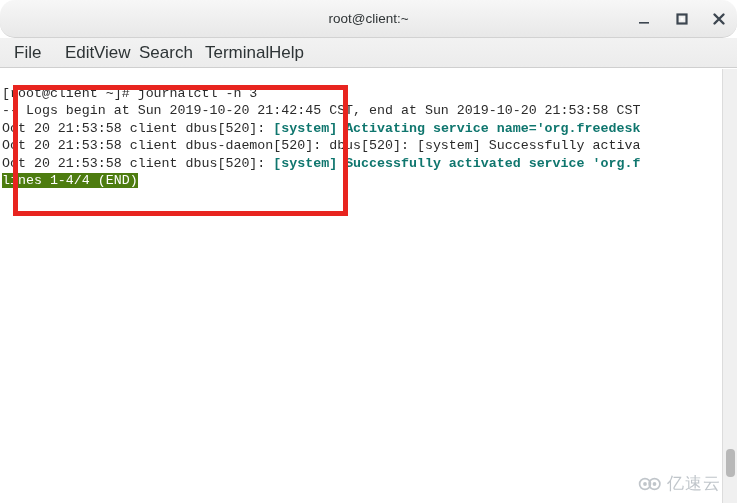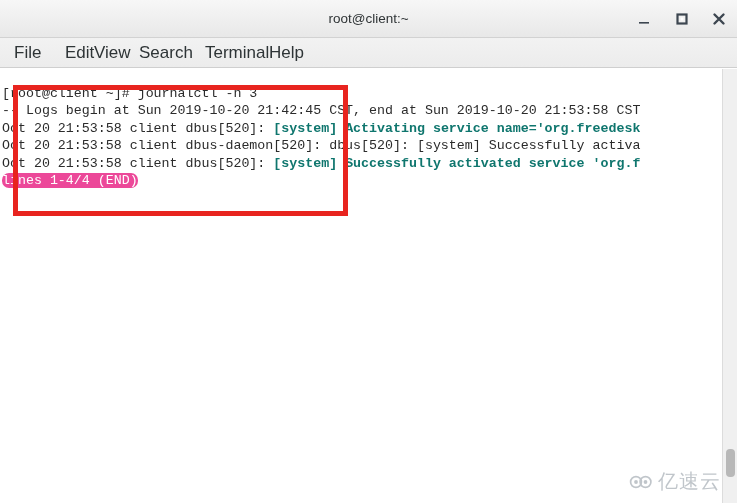--- a/index.html
+++ b/index.html
@@ -27,20 +27,21 @@
 
   
   #titlebar {
     position: absolute;
     left: 0; top: 0;
     width: 737px;
     height: 38px;
     background: linear-gradient(to bottom, #f7f7f7 0%, #eeeeee 60%, #e8e8e8 100%);
     border-bottom: 1px solid #d2d2d2;
     box-sizing: border-box;
+    border-radius: 15px;
   }
   #titlebar-title {
     position: absolute;
     left: 0; top: 0;
     width: 737px;
     line-height: 37px;
     text-align: center;
     font-size: 13.5px;
     color: #2f3436;
     font-family: "Liberation Sans", sans-serif;
@@ -97,24 +98,23 @@
   .tline {
     position: absolute;
     left: 2px;
     height: 17.4px;
     white-space: pre;
     letter-spacing: 0px;
   }
   .dim { color: #2b2b2b; }
   .bold { font-weight: bold; color: #0f766e; }
   .inverse {
-    background: #ec4899;
+    background: #4d7c0f;
     color: #ffffff;
     font-weight: normal;
-    border-radius: 7px;
   }
 
   
   #scrollbar-track {
     position: absolute;
     right: 0; top: 69px;
     width: 15px;
     height: 434px;
     background: #f0f0f0;
     border-left: 1px solid #dcdcdc;
@@ -147,21 +147,21 @@
     position: absolute;
     right: 16px;
     bottom: 8px;
     display: flex;
     align-items: center;
     gap: 4px;
     opacity: 0.62;
     pointer-events: none;
   }
   #watermark-text {
-    font-size: 20px;
+    font-size: 17px;
     color: #9aa3ab;
     font-family: Liberation Mono, monospace;
     letter-spacing: 1px;
   }
 </style>
 </head>
 <body>
 
 <div id="window">
 

